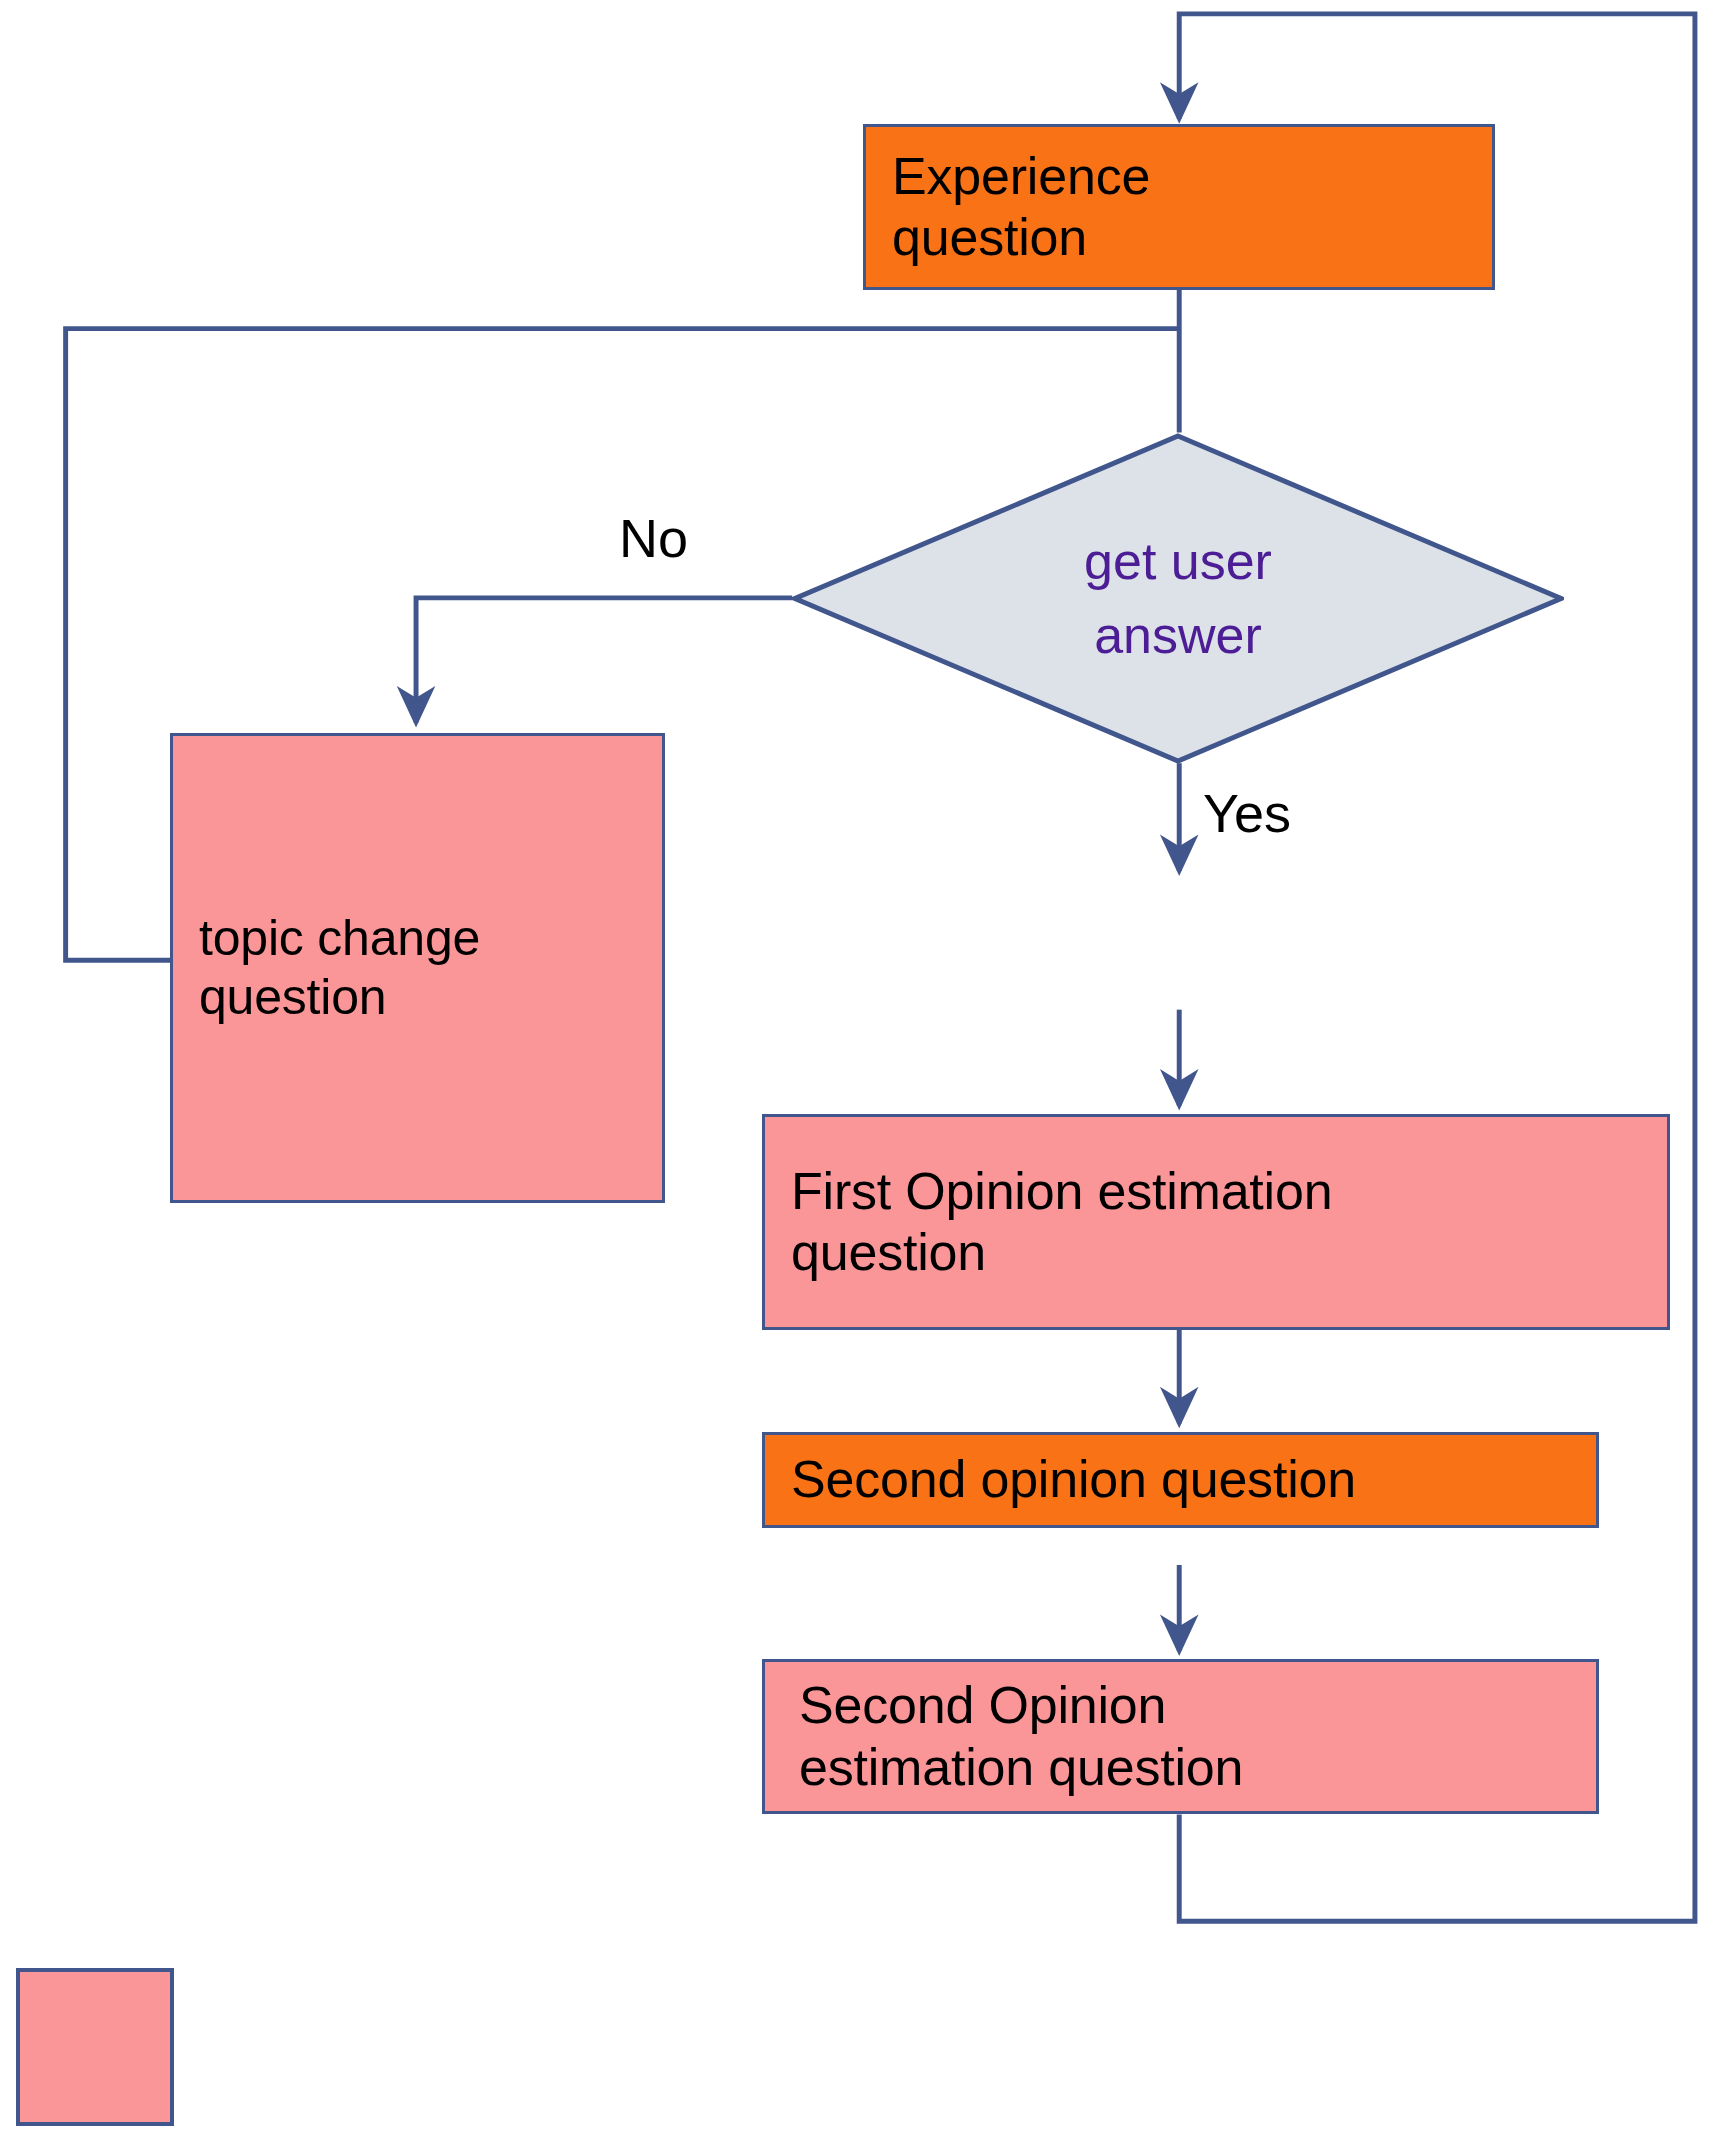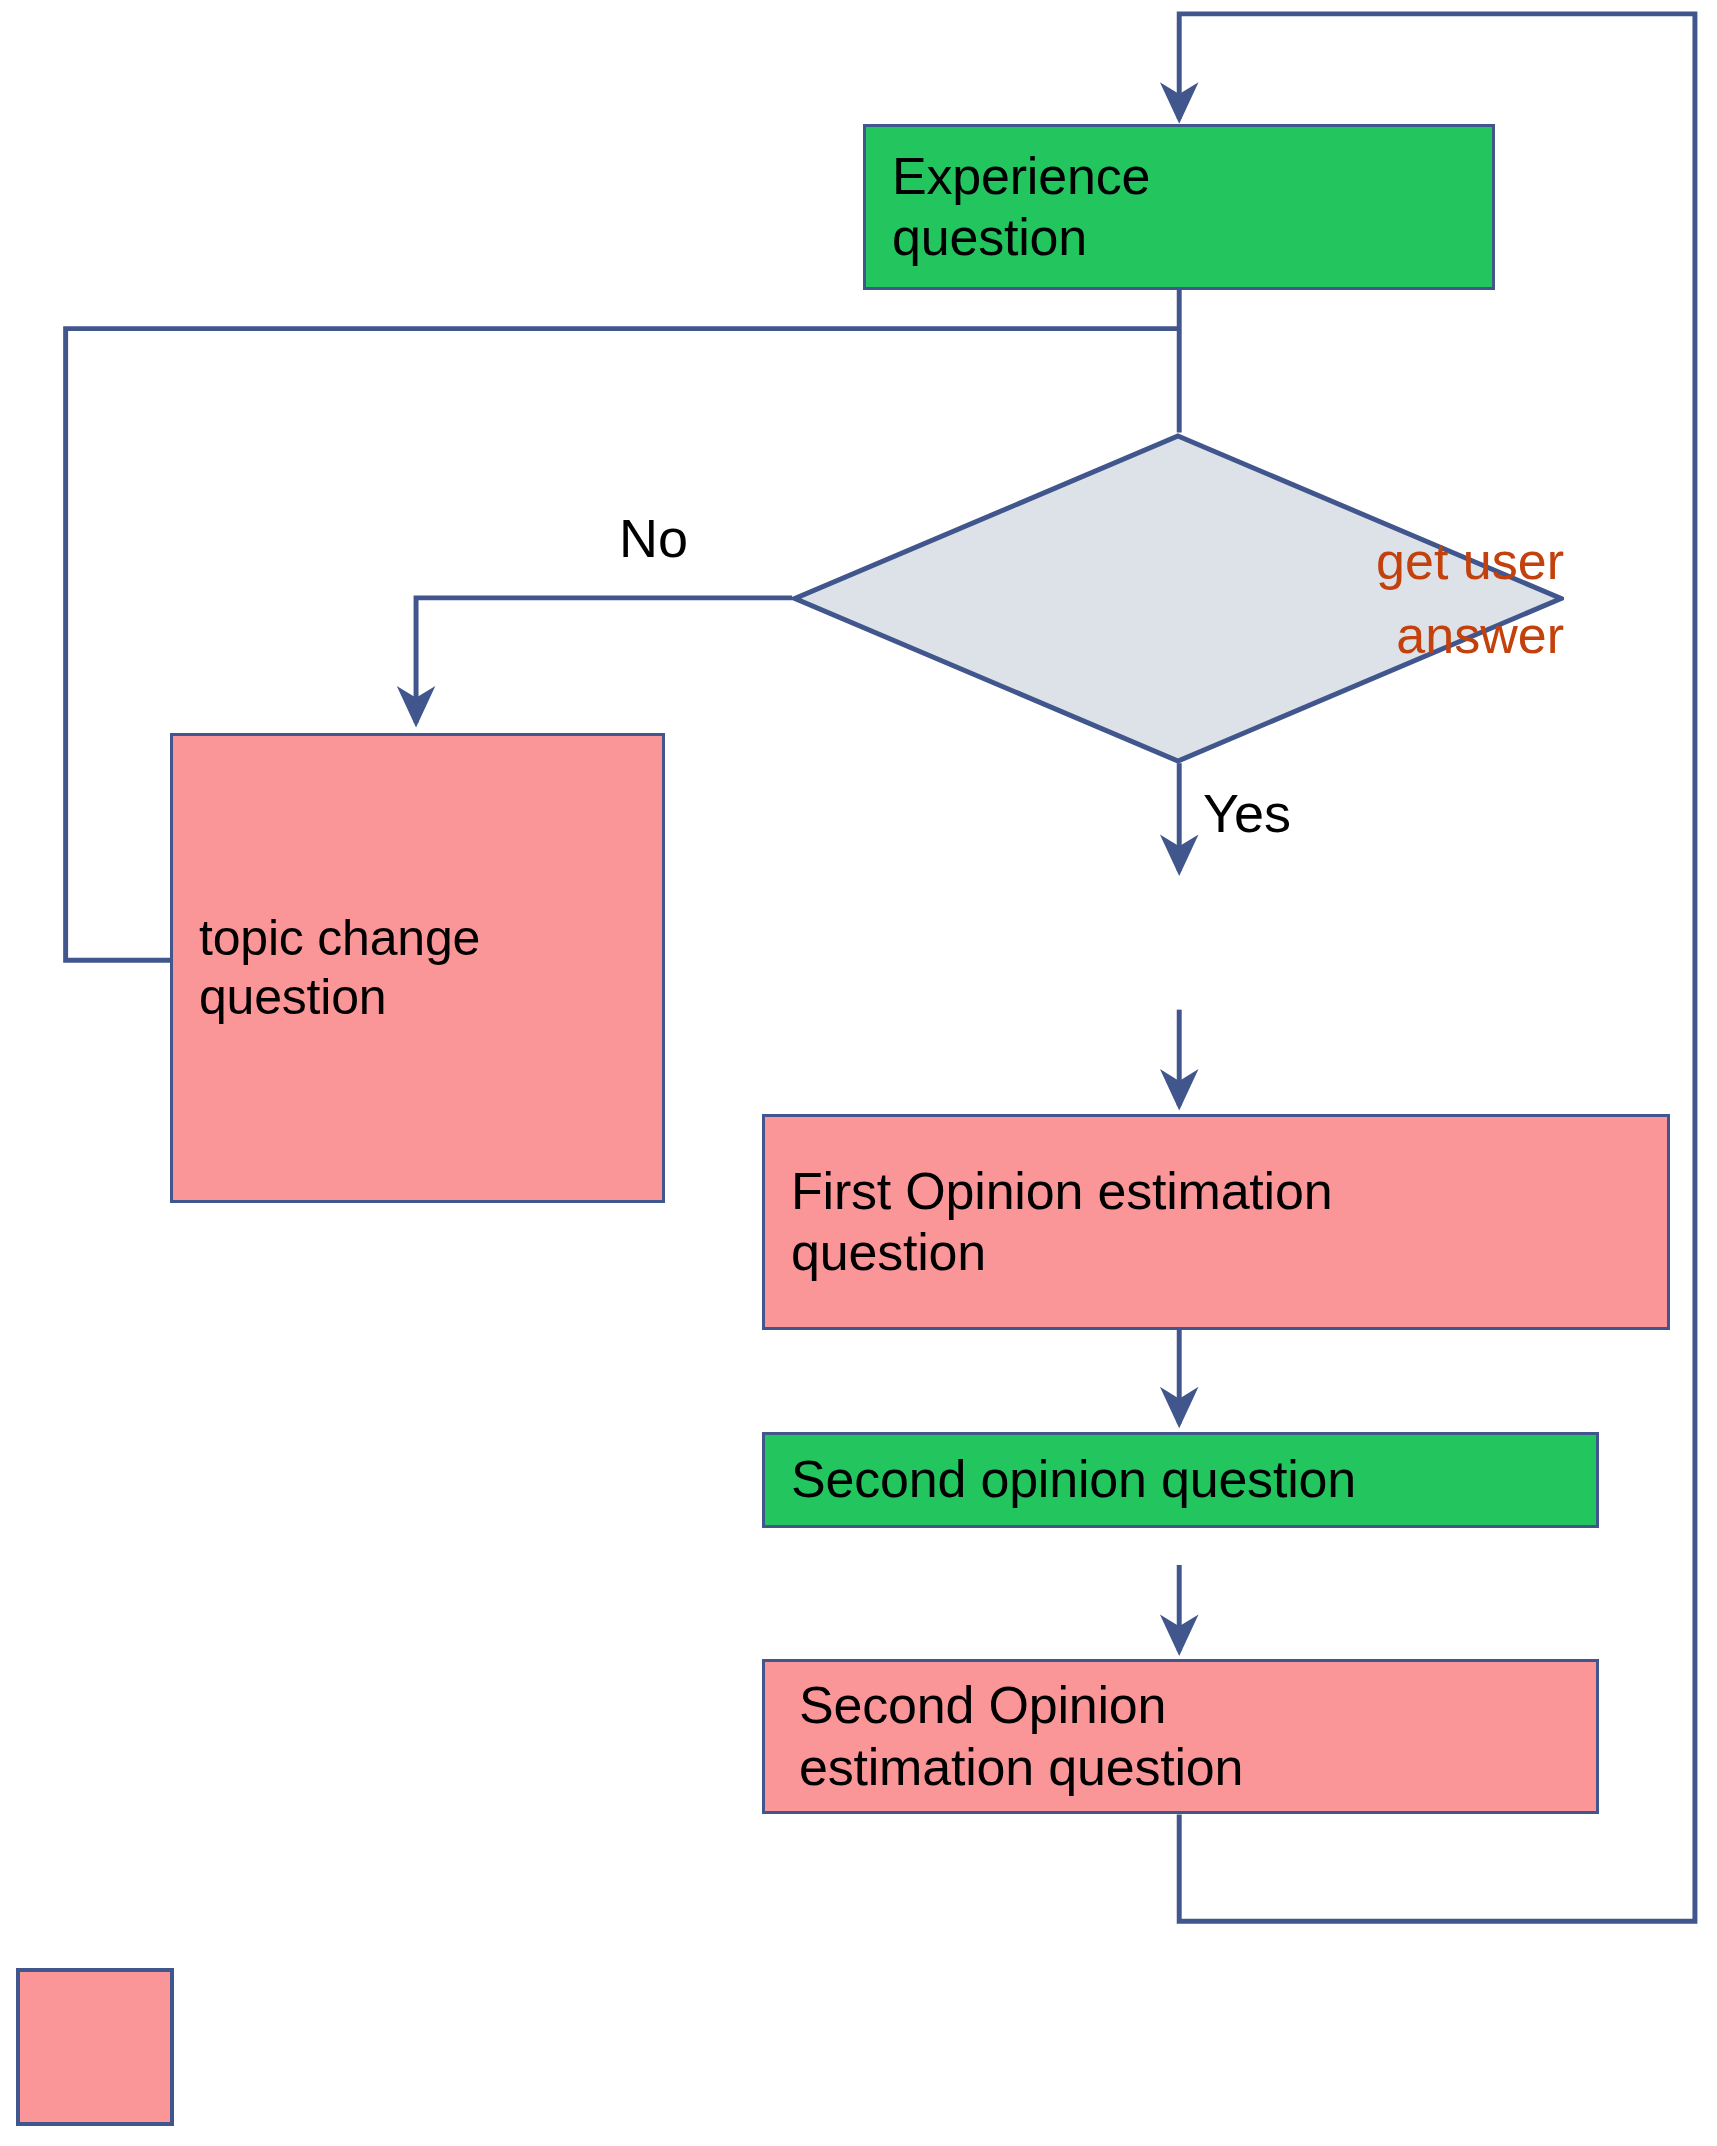--- a/index.html
+++ b/index.html
@@ -21,21 +21,21 @@
   .node {
     position: absolute;
     box-sizing: border-box;
     border: 3px solid #41568c;
     display: flex;
     align-items: center;
     color: #000000;
     line-height: 1.18;
   }
   .node.blue {
-    background: #22c55e;
+    background: #f97316;
   }
   .node.pink {
     background: #fb9698;
   }
   .node .label {
     display: block;
     padding-left: 26px;
     padding-right: 12px;
     font-size: 52px;
     letter-spacing: -0.2px;
@@ -96,24 +96,24 @@
     width: 100%;
     height: 100%;
   }
   #decision-diamond .dtext {
     position: absolute;
     left: 0; top: 0;
     width: 100%;
     height: 100%;
     display: flex;
     flex-direction: column;
-    align-items: flex-end;
+    align-items: center;
     justify-content: center;
     font-size: 52px;
-    color: #c2410c;
+    color: #4c1d95;
     line-height: 1.42;
     pointer-events: none;
   }
 
   
   .edge-label {
     position: absolute;
     font-size: 54px;
     color: #000;
     white-space: nowrap;

